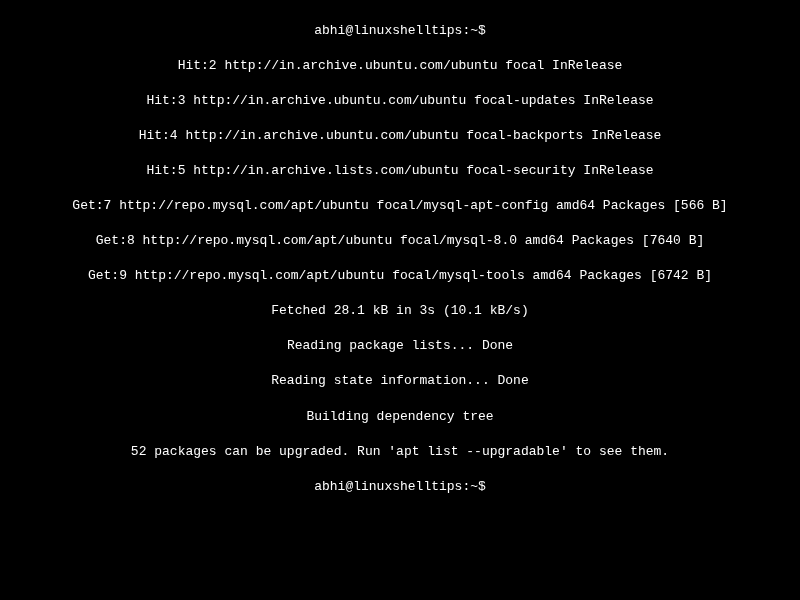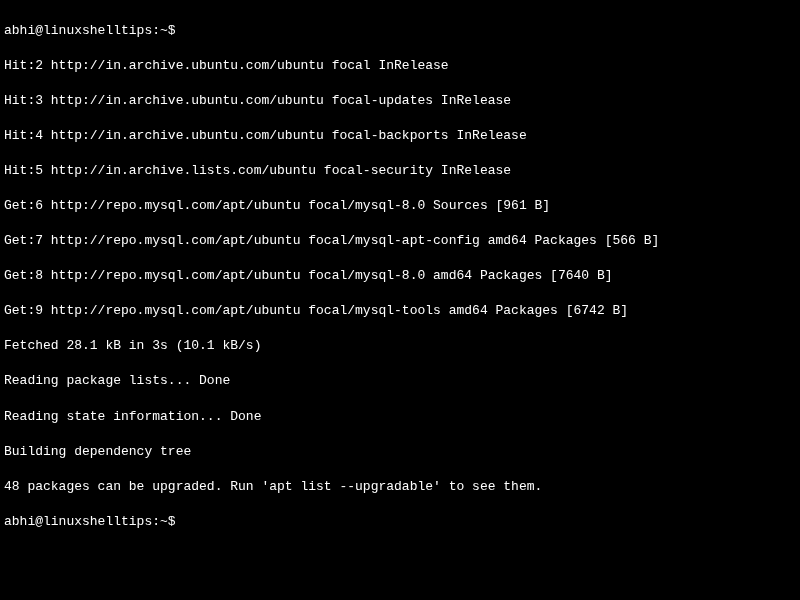--- a/index.html
+++ b/index.html
@@ -17,40 +17,40 @@
       width: 800px;
       height: 600px;
       overflow: hidden;
     }
     .terminal {
       white-space: pre-wrap;
       word-break: break-all;
     }
     .line {
       display: block;
+      text-align: center;
     }
   </style>
 </head>
 <body>
 
 <div class="terminal">
 <span class="line">abhi@linuxshelltips:~$</span>
 <span class="line">Hit:2 http://in.archive.ubuntu.com/ubuntu focal InRelease</span>
 <span class="line">Hit:3 http://in.archive.ubuntu.com/ubuntu focal-updates InRelease</span>
 <span class="line">Hit:4 http://in.archive.ubuntu.com/ubuntu focal-backports InRelease</span>
 <span class="line">Hit:5 http://in.archive.lists.com/ubuntu focal-security InRelease</span>
-<span class="line">Get:6 http://repo.mysql.com/apt/ubuntu focal/mysql-8.0 Sources [961 B]</span>
 <span class="line">Get:7 http://repo.mysql.com/apt/ubuntu focal/mysql-apt-config amd64 Packages [566 B]</span>
 <span class="line">Get:8 http://repo.mysql.com/apt/ubuntu focal/mysql-8.0 amd64 Packages [7640 B]</span>
 <span class="line">Get:9 http://repo.mysql.com/apt/ubuntu focal/mysql-tools amd64 Packages [6742 B]</span>
 <span class="line">Fetched 28.1 kB in 3s (10.1 kB/s)</span>
 <span class="line">Reading package lists... Done</span>
 <span class="line">Reading state information... Done</span>
 <span class="line">Building dependency tree</span>
-<span class="line">48 packages can be upgraded. Run 'apt list --upgradable' to see them.</span>
+<span class="line">52 packages can be upgraded. Run 'apt list --upgradable' to see them.</span>
 <span class="line">abhi@linuxshelltips:~$</span>
 
 
 
 
 
 
 
 
 

